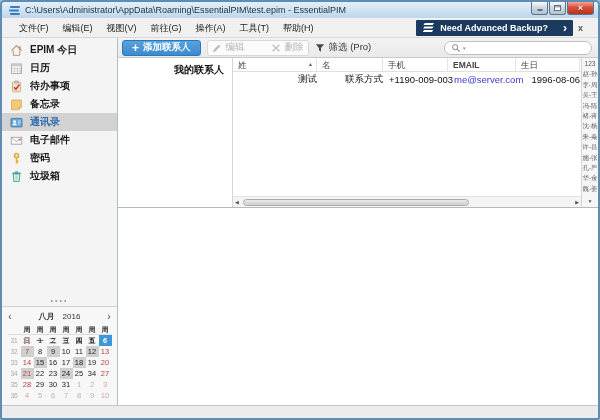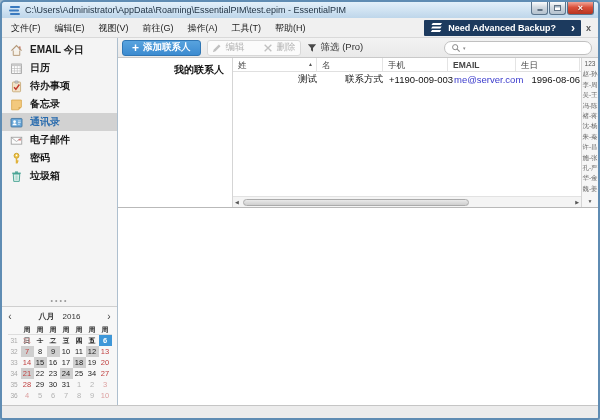--- a/index.html
+++ b/index.html
@@ -10,21 +10,21 @@
   .app-icon{width:13px;height:11px;margin:0 4px 0 2px;display:inline-flex;}
   .title-text{font-size:9px;color:#1d2f40;white-space:nowrap;overflow:hidden;flex:1 1 auto;}
   .win-btns{display:flex;margin-left:4px;margin-top:-3px;}
   .wb{height:13px;display:flex;align-items:center;justify-content:center;border:1px solid #5a748c;border-top:none;border-radius:0 0 3px 3px;background:linear-gradient(#fdfdfd,#cfd8e0 45%,#b4c2cf);margin-left:1px;}
   .wb.min,.wb.max{width:17px;}
   .wb.close{width:27px;background:linear-gradient(#f2a698,#d9503b 45%,#b8341f);}
   .glyph-min{width:6px;height:2px;background:#fff;border:1px solid #5f7183;border-radius:1px;margin-top:4px;}
   .glyph-max{width:7px;height:6px;border:1px solid #5f7183;background:#fff;box-shadow:inset 0 1.5px 0 #9fb1c1;}
   .glyph-close{color:#fff;font-size:9px;font-weight:bold;line-height:1;text-shadow:0 1px 1px #7a1c0e;}
   
-  .menubar{height:20px;background:#f0f0f0;border-bottom:1px solid #d9d9d9;display:flex;align-items:center;padding:0 2px;flex:0 0 auto;position:relative;}
+  .menubar{height:20px;background:#f0f0f0;border-bottom:1px solid #d9d9d9;display:flex;align-items:center;padding:0 10px;flex:0 0 auto;position:relative;}
   .mitem{font-size:9px;color:#222;padding:0 7px;line-height:20px;cursor:default;}
   .banner{margin-left:auto;height:16px;background:var(--banner,#1c3a5e);color:#fff;display:flex;align-items:center;font-size:9px;font-weight:bold;padding:0 6px;gap:5px;border-radius:1px;}
   .banner .chev{font-size:12px;font-weight:bold;line-height:1;margin-left:10px;}
   .banner-close{font-size:9px;color:#555;padding:0 5px;font-weight:bold;}
   
   .body{flex:1 1 auto;display:flex;min-height:0;}
   
   .sidebar{width:116px;flex:0 0 auto;background:#f4f4f4;border-right:1px solid #aebfce;display:flex;flex-direction:column;}
   .navlist{padding-top:3px;}
   .nav{height:18px;display:flex;align-items:center;gap:7px;padding-left:8px;font-size:10px;font-weight:bold;color:#1a1a1a;cursor:default;}
@@ -45,21 +45,21 @@
   .cg.we{color:var(--weekend,#c04040);}
   .cg.om{color:#b4b4b4;}
   .cg.om.we{color:#dc9f9f;}
   .cg.ev{background:#cfcfcf;}
   .cg.today{background:var(--today,#3e97d8);color:#fff;font-weight:bold;}
   
   .main{flex:1 1 auto;display:flex;flex-direction:column;min-width:0;background:#fff;}
   .toolbar{height:20px;background:linear-gradient(#f3f3f3,#e9e9e9);border-bottom:1px solid #c9c9c9;display:flex;align-items:center;padding:0 6px 0 4px;gap:6px;flex:0 0 auto;}
   .btn-add{height:16px;border:1px solid #2f76b4;border-radius:3px;background:linear-gradient(#58a3de,var(--accent,#3c8bd0));color:#fff;font-size:9.5px;font-weight:bold;display:flex;align-items:center;gap:4px;padding:0 9px;font-family:inherit;}
   .btn-add .plus{font-size:12px;line-height:1;font-weight:bold;}
-  .btn-group{height:16px;background:#fbfbfb;border:1px solid #d8d8d8;border-radius:3px;display:flex;align-items:center;padding:0 4px;gap:18px;}
+  .btn-group{height:16px;background:#fbfbfb;border:1px solid #d8d8d8;border-radius:3px;display:flex;align-items:center;padding:0 4px;gap:26px;}
   .tbtn{font-size:9.5px;color:#333;display:flex;align-items:center;gap:4px;}
   .tbtn.disabled{color:#b3b3b3;}
   .tbtn .tic{display:inline-flex;width:10px;height:10px;}
   .searchbox{margin-left:auto;width:148px;height:14px;background:#fff;border:1px solid #c0c0c0;border-radius:7px;display:flex;align-items:center;padding:0 6px;gap:2px;}
   .searchbox .dd{font-size:5px;color:#888;}
   .search-text{flex:1;font-size:9px;color:#999;border:none;outline:none;background:transparent;padding:0;font-family:inherit;}
   
   .listpanel{height:150px;flex:0 0 auto;display:flex;min-width:0;border-bottom:1px solid #b9b9b9;}
   .treepane{width:115px;flex:0 0 auto;border-right:1px solid #d5d5d5;background:#fff;text-align:right;}
   .tree-root{font-size:10px;font-weight:bold;color:#111;padding:5px 8px;white-space:nowrap;}
@@ -142,21 +142,21 @@
     <div class="sidebar">
       <div class="navlist" id="nav-list">
           <div class="nav">
             <span class="ni">
               <svg viewBox="0 0 16 16" width="13" height="13">
                 <rect x="11" y="3" width="2" height="4" fill="#c97b6a"></rect>
                 <path d="M4 8v6h8V8" fill="#f7f2e8" stroke="#b59a7a" stroke-width="1.2"></path>
                 <path d="M1.8 8.2L8 2l6.2 6.2" fill="none" stroke="#b59a7a" stroke-width="1.6"></path>
               </svg>
             </span>
-            <span>EMAIL 今日</span>
+            <span>EPIM 今日</span>
           </div>
           <div class="nav">
             <span class="ni">
               <svg viewBox="0 0 16 16" width="13" height="13">
                 <rect x="2" y="2.5" width="12" height="11.5" fill="#fff" stroke="#999"></rect>
                 <rect x="2" y="2.5" width="12" height="2.6" fill="#c9c9c9"></rect>
                 <path d="M2 8h12M2 11h12M5.5 5h0M5.5 5v9M9 5v9M12.5 5v9" stroke="#bdbdbd" stroke-width="0.8"></path>
               </svg>
             </span>
             <span>日历</span>

